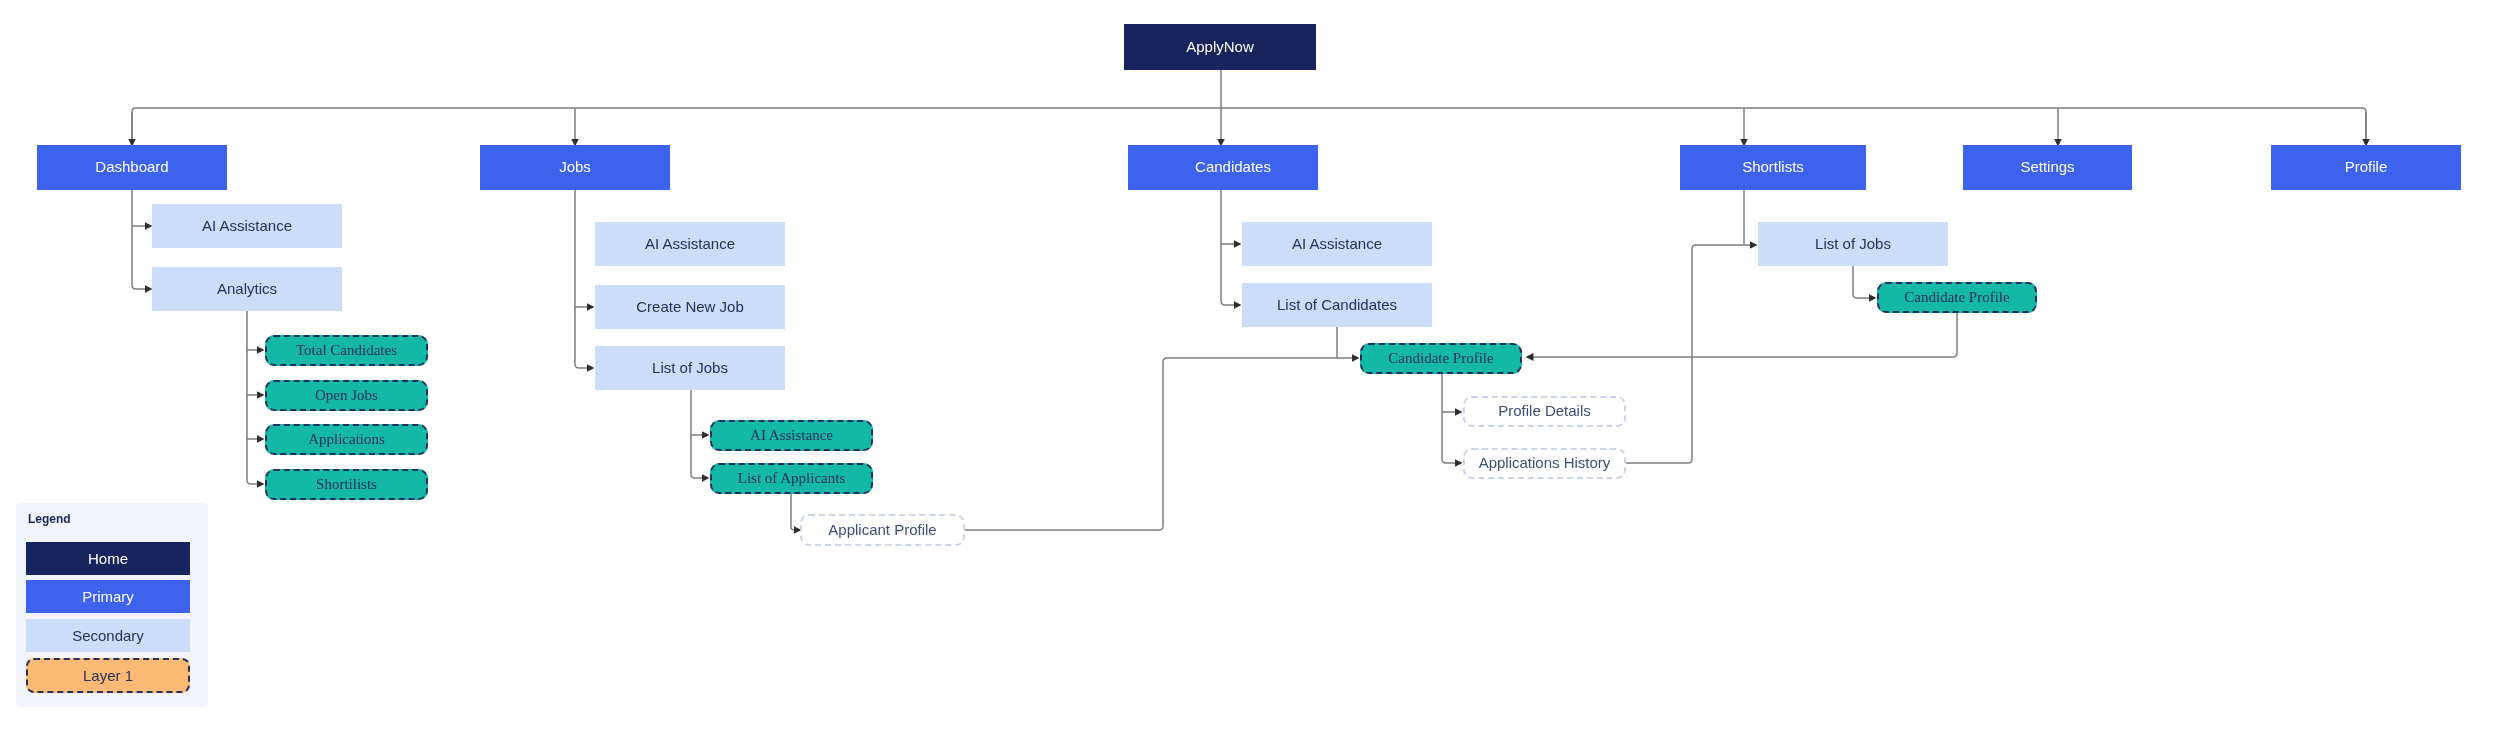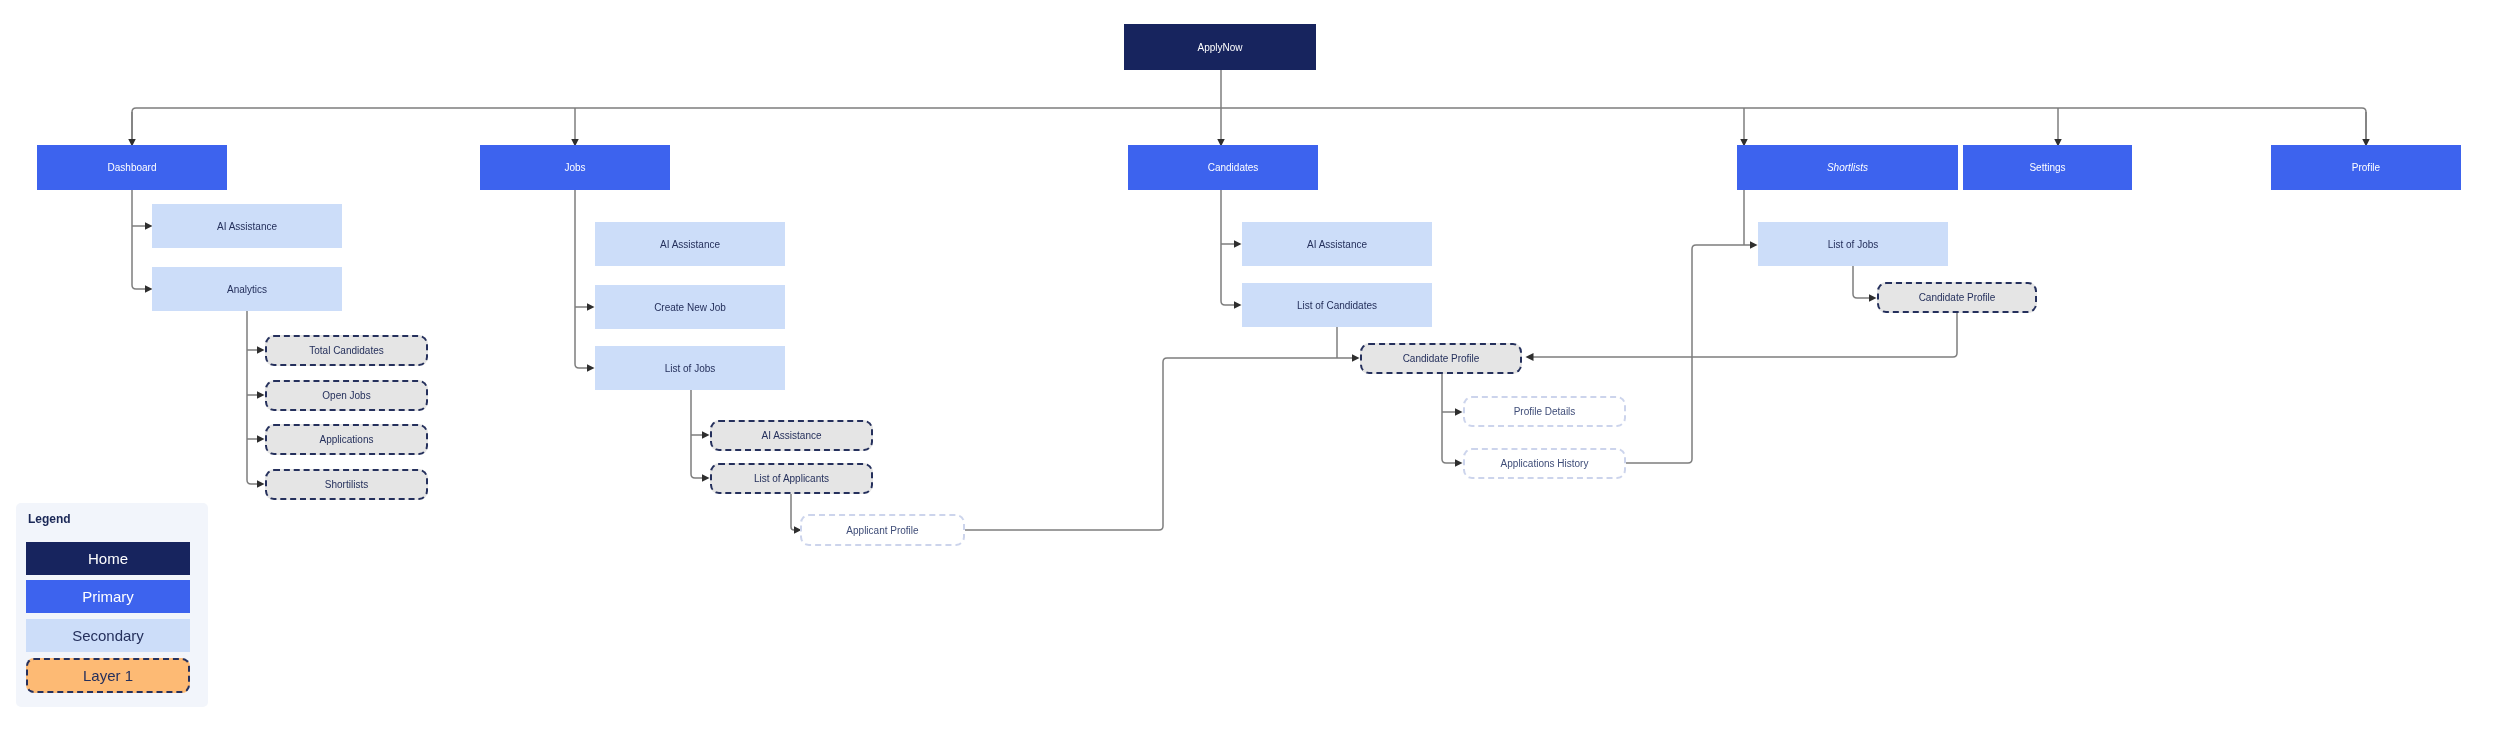--- a/index.html
+++ b/index.html
@@ -8,27 +8,27 @@
     width:2500px;height:736px;
     background:#ffffff;
     font-family:"Liberation Sans", sans-serif;
     overflow:hidden;
   }
   #wires{position:absolute;left:0;top:0;width:2500px;height:736px;pointer-events:none;}
   .node{
     position:absolute;
     display:flex;align-items:center;justify-content:center;
     box-sizing:border-box;
-    font-size:10px;line-height:1.1;text-align:center;
+    font-size:15px;line-height:1.1;text-align:center;
     white-space:nowrap;
   }
   .home{background:#17245e;color:#ffffff;}
   .primary{background:#3d63ee;color:#ffffff;}
   .secondary{background:#ccddf9;color:#25305c;}
-  .dash-dark{background:#e5e5e5;border:2px dashed #25305c;border-radius:9px;color:#25305c;}
+  .dash-dark{background:#14b8a6;border:2px dashed #25305c;border-radius:9px;color:#25305c;font-family:Liberation Serif, serif;}
   .dash-light{background:#ffffff;border:2px dashed #ccd4ec;border-radius:9px;color:#3f4d78;}
   
   .legend-panel{
     position:absolute;left:16px;top:503px;width:192px;height:204px;
     background:#f2f5fb;border-radius:5px;box-sizing:border-box;
   }
   .legend-title{
     position:absolute;left:12px;top:9px;
     font-size:12px;font-weight:bold;color:#1a2756;
   }
@@ -95,21 +95,21 @@
 
       <path d="M1957,313 V353 Q1957,357 1953,357 H1533" marker-end="url(#arw)"></path>
     </g>
   </svg>
 
   <div class="node home" style="left:1124px;top:24px;width:192px;height:46px;">ApplyNow</div>
 
   <div class="node primary" style="left:37px;top:145px;width:190px;height:45px;">Dashboard</div>
   <div class="node primary" style="left:480px;top:145px;width:190px;height:45px;">Jobs</div>
   <div class="node primary" style="left:1128px;top:145px;width:190px;height:45px;padding-left:20px;">Candidates</div>
-  <div class="node primary" style="left:1737px;top:145px;width:221px;height:45px;font-style:italic;">Shortlists</div>
+  <div class="node primary" style="left:1680px;top:145px;width:186px;height:45px;">Shortlists</div>
   <div class="node primary" style="left:1963px;top:145px;width:169px;height:45px;">Settings</div>
   <div class="node primary" style="left:2271px;top:145px;width:190px;height:45px;">Profile</div>
 
   <div class="node secondary" style="left:152px;top:204px;width:190px;height:44px;">AI Assistance</div>
   <div class="node secondary" style="left:152px;top:267px;width:190px;height:44px;">Analytics</div>
   <div class="node dash-dark" style="left:265px;top:335px;width:163px;height:31px;">Total Candidates</div>
   <div class="node dash-dark" style="left:265px;top:380px;width:163px;height:31px;">Open Jobs</div>
   <div class="node dash-dark" style="left:265px;top:424px;width:163px;height:31px;">Applications</div>
   <div class="node dash-dark" style="left:265px;top:469px;width:163px;height:31px;">Shortilists</div>
 

